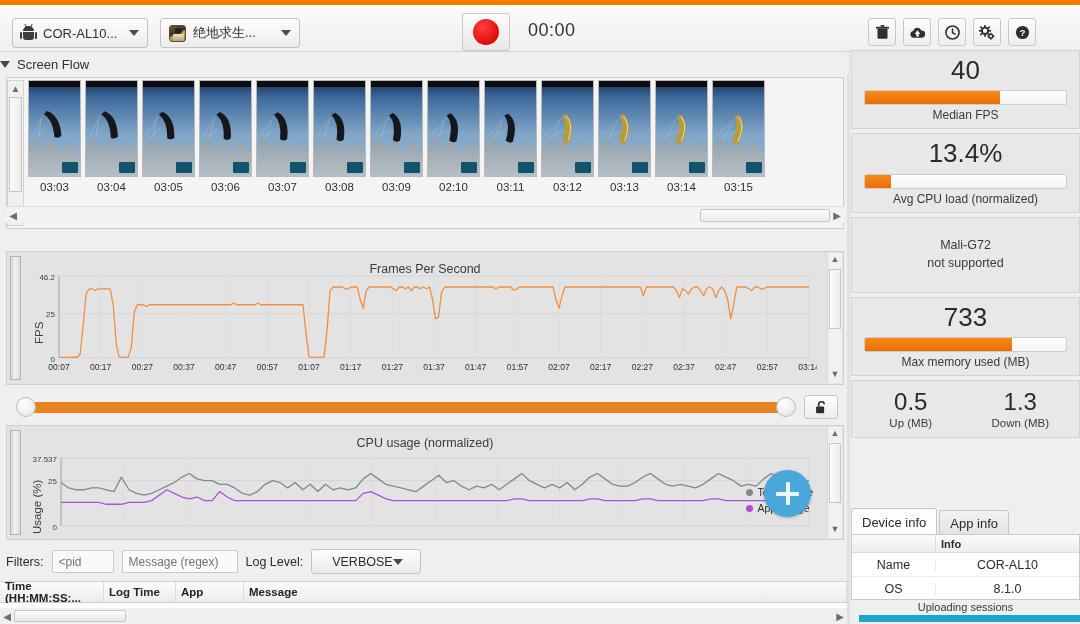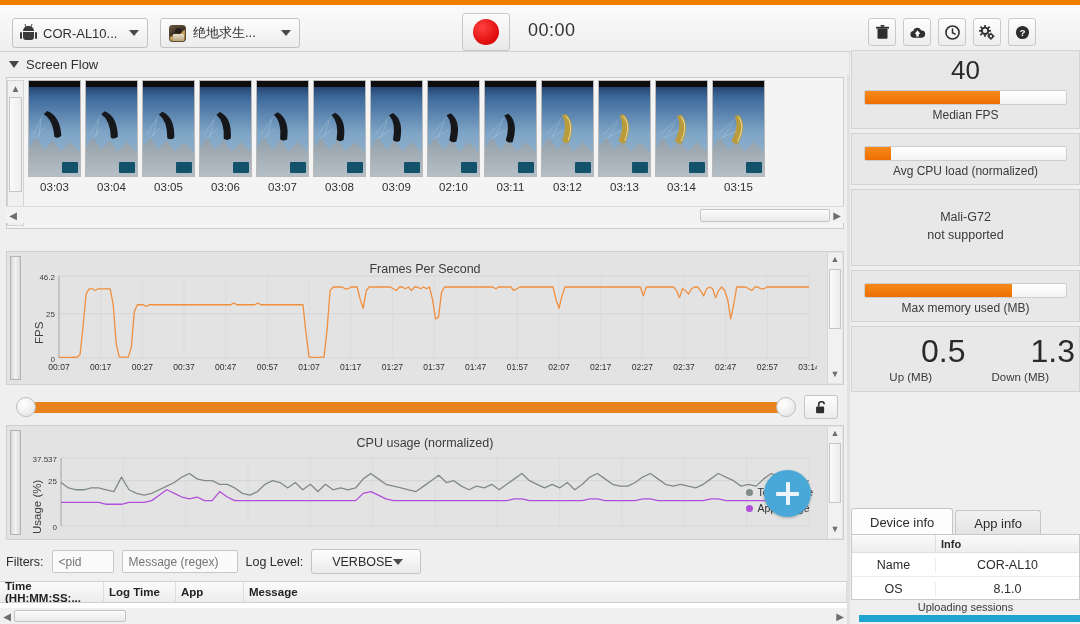--- a/index.html
+++ b/index.html
@@ -70,21 +70,21 @@
     display:flex;align-items:center;justify-content:center;
   }
   .tool-icon.flat { background:transparent; border:1px solid transparent; cursor:default;}
   #ic-wifi{left:930px;} #ic-trash{left:868px;} #ic-cloud{left:903px;}
   #ic-clock{left:938px;} #ic-gears{left:973px;} #ic-help{left:1008px;}
   #ic-wifi{left:930px;}
   svg.gi { display:block; }
 
   
   .sf-header { position:absolute; left:0; top:53px; width:849px; height:22px;
-     display:flex;align-items:center;gap:7px;padding-left:9px;font-size:13px;color:#2f2f2f;
+     display:flex;align-items:center;gap:7px;font-size:13px;color:#2f2f2f;
      background:#efefef; cursor:pointer;}
   .sf-header .tri { width:0;height:0;border-left:5px solid transparent;border-right:5px solid transparent;
      border-top:7px solid #454545;}
   .sf-panel { position:absolute; left:6px; top:77px; width:838px; height:152px;
      background:#f4f4f4; border:1px solid #cccccc; }
   .sf-vscroll { position:absolute; left:7px; top:80px; width:17px; height:146px;
      background:#f0f0f0; border:1px solid #d4d4d4; }
   .sf-vscroll .ar { position:absolute; left:0; width:15px; height:14px;
      display:flex;align-items:center;justify-content:center;color:#6e6e6e;font-size:10px;}
   .sf-vscroll .ar.up{top:0;} .sf-vscroll .ar.dn{bottom:0;}
@@ -185,26 +185,26 @@
      padding:6px 8px 6px; text-align:center; }
   .metric-value { font-size:26px; color:#2a2a2a; line-height:1.05; }
   .metric-label { font-size:12px; color:#3a3a3a; margin-top:3px; }
   .pbar { height:15px; margin:6px 4px 2px; background:linear-gradient(#ffffff,#f3f3f3);
      border:1px solid #cdcdcd; border-radius:2px; overflow:hidden; }
   .pbar > i { display:block; height:100%; background:linear-gradient(#f7891b,#ec6e00); }
   .metric-card.note { padding:18px 8px 20px; }
   .note-line { font-size:12.5px; color:#3a3a3a; line-height:1.45; }
   .metric-card.pair { display:flex; padding:8px 4px 8px; }
   .metric-card.pair > div { flex:1; }
-  .pair .metric-value { font-size:32px;text-align:right; }
+  .pair .metric-value { font-size:24px; }
   .pair .metric-label { font-size:11.5px; }
 
   
   .dev-tabs { position:absolute; left:851px; top:508px; width:229px; height:27px; display:flex; align-items:flex-end;}
-  .dev-tab { height:25px; padding:0 18px; font-size:13px; color:#2b2b2b;
+  .dev-tab { height:25px; padding:0 10px; font-size:13px; color:#2b2b2b;
      display:flex;align-items:center; border:1px solid #c6c6c6; border-bottom:none;
      border-radius:3px 3px 0 0; background:linear-gradient(#f2f2f2,#e3e3e3); cursor:pointer; margin-right:2px;}
   .dev-tab.active { background:#fdfdfd; height:27px; }
   .dev-table { position:absolute; left:851px; top:534px; width:229px; height:66px;
      background:#ffffff; border:1px solid #c9c9c9; font-size:12.5px; overflow:hidden;}
   .dev-table .hrow { display:flex; background:linear-gradient(#fbfbfb,#ededed);
      border-bottom:1px solid #ddd; height:18px; align-items:center; font-weight:bold; font-size:11px; color:#2b2b2b;}
   .dev-table .hrow .c1{width:84px;border-right:1px solid #ddd;height:100%;}
   .dev-table .hrow .c2{flex:1;padding-left:5px;}
   .dev-table .row { display:flex; height:24px; align-items:center; border-bottom:1px solid #ececec;}
@@ -736,32 +736,34 @@
 
     <div class="metric-card">
       <div class="metric-value">40</div>
       <div class="pbar">
           <i id="bar0" style="width: 67%;"></i>
         </div>
       <div class="metric-label">Median FPS</div>
     </div>
 
     <div class="metric-card">
+      <div class="metric-value">13.4%</div>
       <div class="pbar">
           <i id="bar1" style="width: 13%;"></i>
         </div>
       <div class="metric-label">Avg CPU load (normalized)</div>
     </div>
 
     <div class="metric-card note">
       <div class="note-line">Mali-G72</div>
       <div class="note-line">not supported</div>
     </div>
 
     <div class="metric-card">
+      <div class="metric-value">733</div>
       <div class="pbar">
           <i id="bar3" style="width: 73%;"></i>
         </div>
       <div class="metric-label">Max memory used (MB)</div>
     </div>
 
     <div class="metric-card pair">
       <div>
         <div class="metric-value">0.5</div>
         <div class="metric-label">Up (MB)</div>

